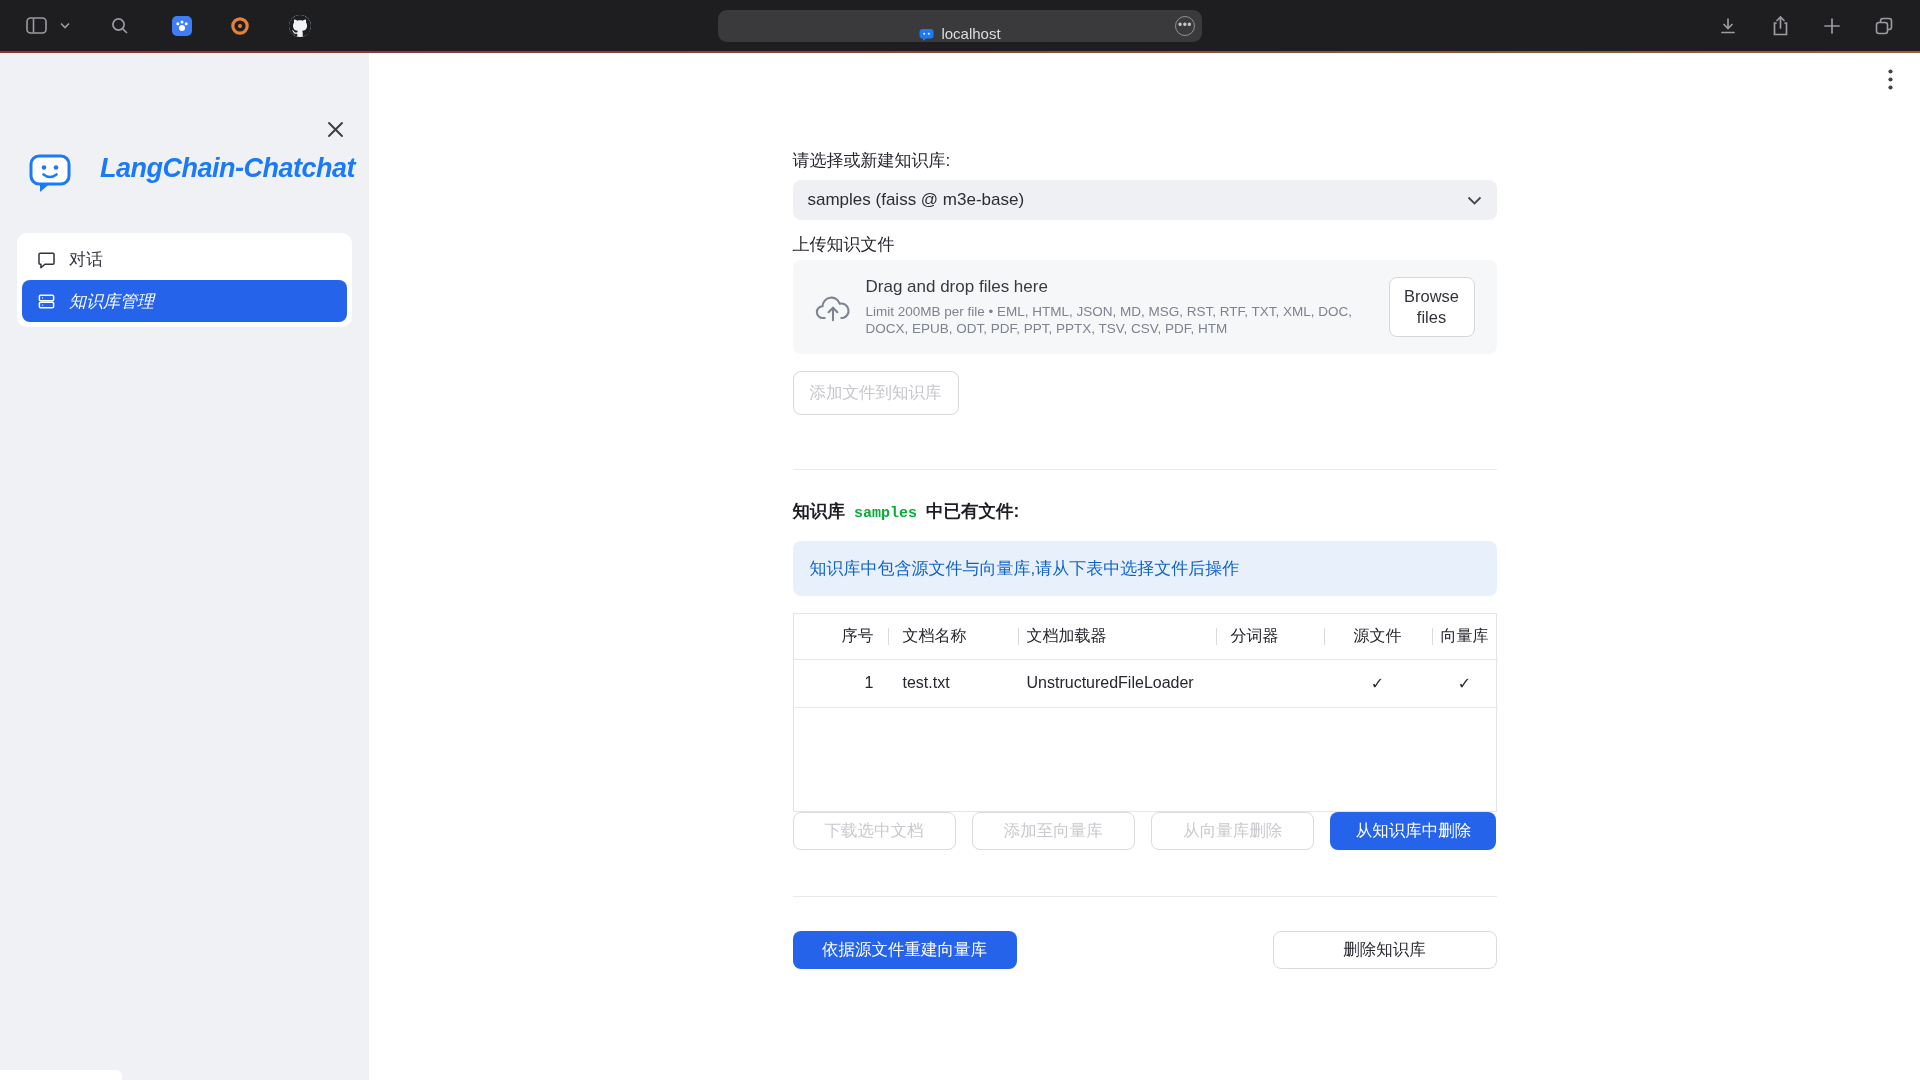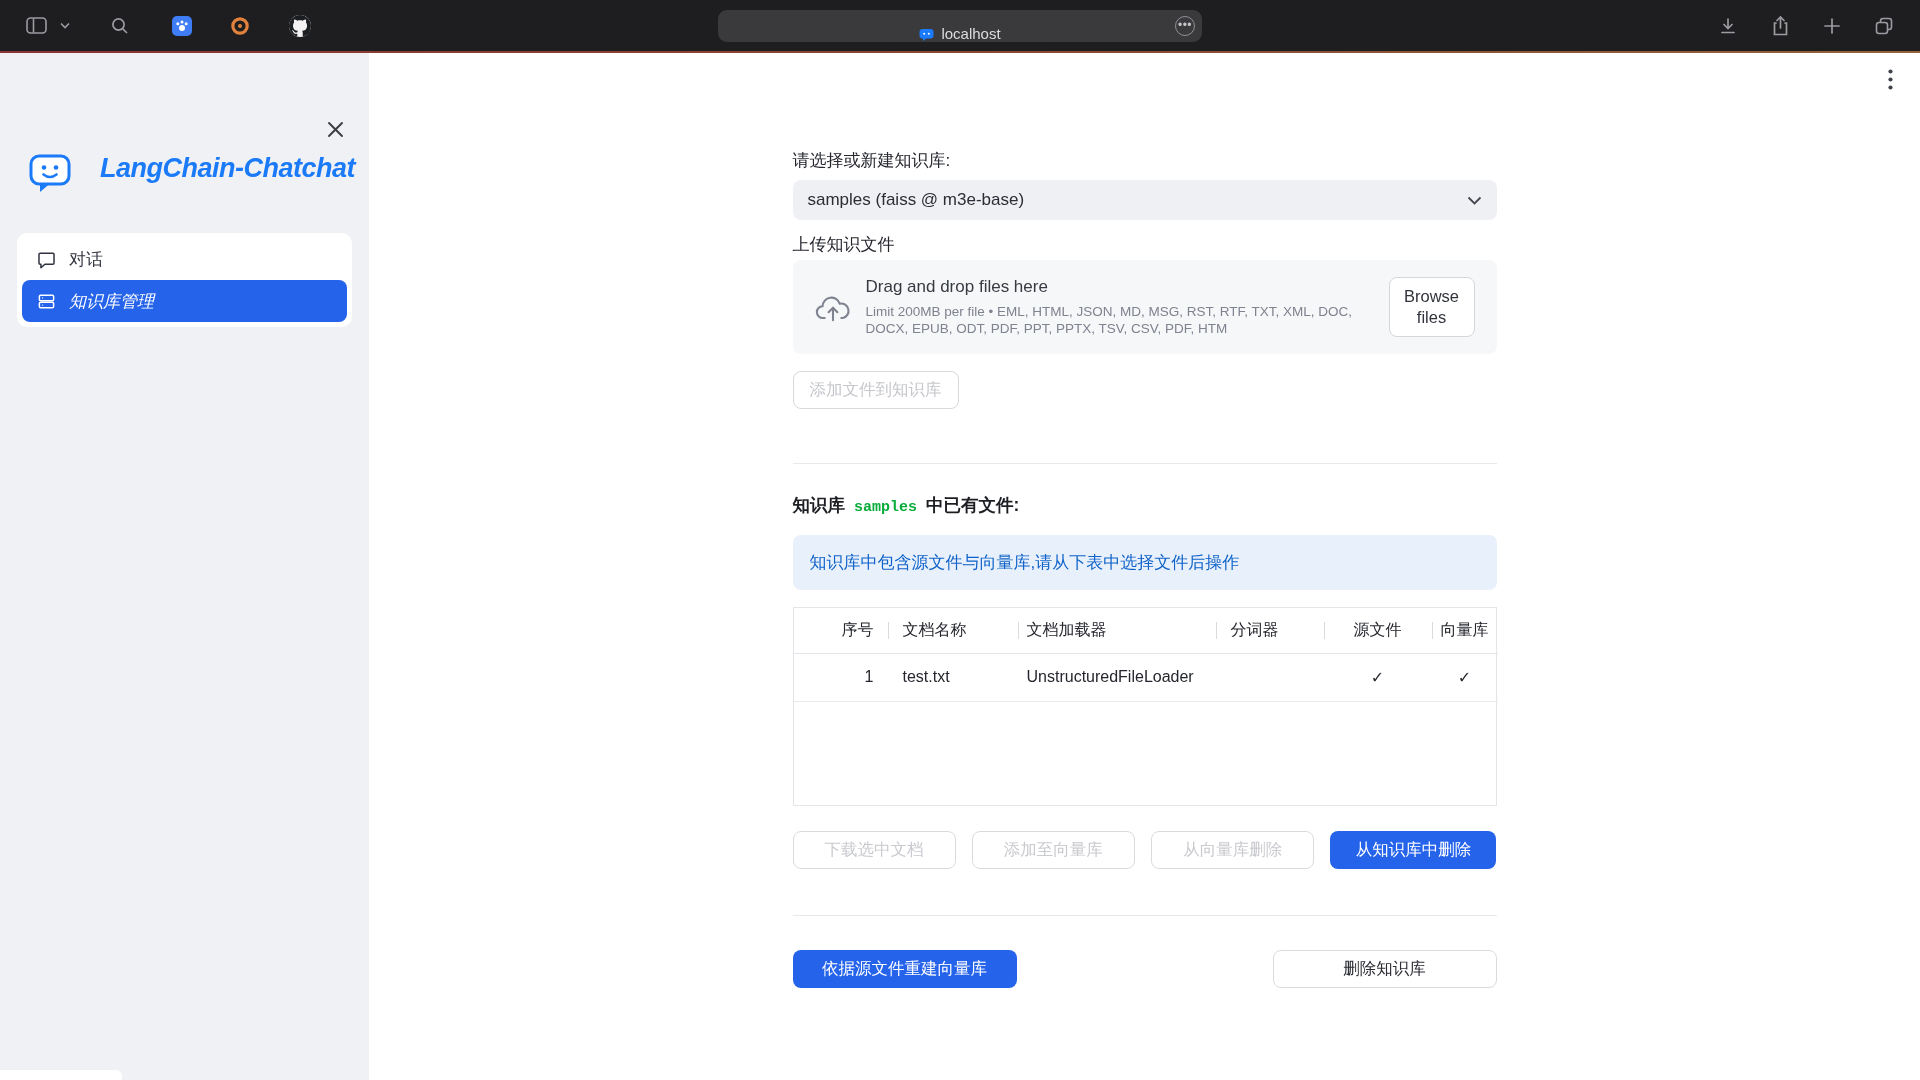--- a/index.html
+++ b/index.html
@@ -42,31 +42,31 @@
 
   .label2 { margin-bottom:7px; }
 
   .uploader { height:94px; background:#f6f7f9; border-radius:8px; display:flex; align-items:center; padding:0 22px; gap:15px; margin-bottom:17px; }
   .up-texts { flex:1; max-width:528px; }
   .up-drag { font-size:17px; color:#383a42; margin-bottom:6px; }
   .up-limit { font-size:13.5px; line-height:17px; color:#7f828f; }
   .browse-btn { width:86px; min-height:60px; background:#ffffff; border:1px solid #d5d6d9; border-radius:8px; font-size:16.5px; line-height:21px; color:#32343c; display:flex; align-items:center; justify-content:center; text-align:center; padding:8px 10px; cursor:pointer; }
 
   .btn { border-radius:8px; font-size:16.5px; display:flex; align-items:center; justify-content:center; cursor:pointer; font-family:inherit; }
-  .add-files { display:inline-flex; height:38px; padding:0 16px; background:#ffffff; border:1px solid #d8d9dc; color:#c6c7cc; margin-bottom:54px; }
+  .add-files { display:inline-flex; height:44px; padding:0 16px; background:#ffffff; border:1px solid #d8d9dc; color:#c6c7cc; margin-bottom:54px; }
 
   hr.sep { border:none; border-top:1px solid #e8e9ec; margin:0 0 29px 0; }
   hr.sep2 { border:none; border-top:1px solid #e8e9ec; margin:0 0 34px 0; }
 
   .files-heading { font-size:17.5px; font-weight:700; color:#1d1e23; margin-bottom:18px; display:flex; align-items:baseline; }
   .files-heading .code { margin:0 9px; font-family:"Liberation Mono","DejaVu Sans Mono",monospace; font-size:15px; font-weight:600; color:#09ab3b; }
 
   .info-banner { height:55px; background:#e8f1fb; border-radius:8px; display:flex; align-items:center; padding:0 17px; font-size:17px; color:#0f62c9; margin-bottom:17px; }
 
-  .tbl-wrap { border:1px solid #e4e5e8; margin-bottom:25px; }
+  .tbl-wrap { border:1px solid #e4e5e8; }
   table.kb { width:100%; border-collapse:collapse; font-size:16px; color:#26272e; table-layout:fixed; }
   table.kb th { height:45px; font-weight:500; border-bottom:1px solid #e4e5e8; position:relative; }
   table.kb th:not(:first-child)::before { content:""; position:absolute; left:0; top:14px; width:1px; height:17px; background:#d9dadd; }
   table.kb td { height:48px; }
   table.kb tr.data td { border-bottom:1px solid #e9eaec; }
   table.kb tr.filler td { height:104px; border:none; }
   .c-idx { text-align:right; padding-right:14px; }
   .c-name { text-align:left; padding-left:15px; }
   .c-loader { text-align:left; padding-left:9px; }
   .c-split { text-align:left; padding-left:15px; }

